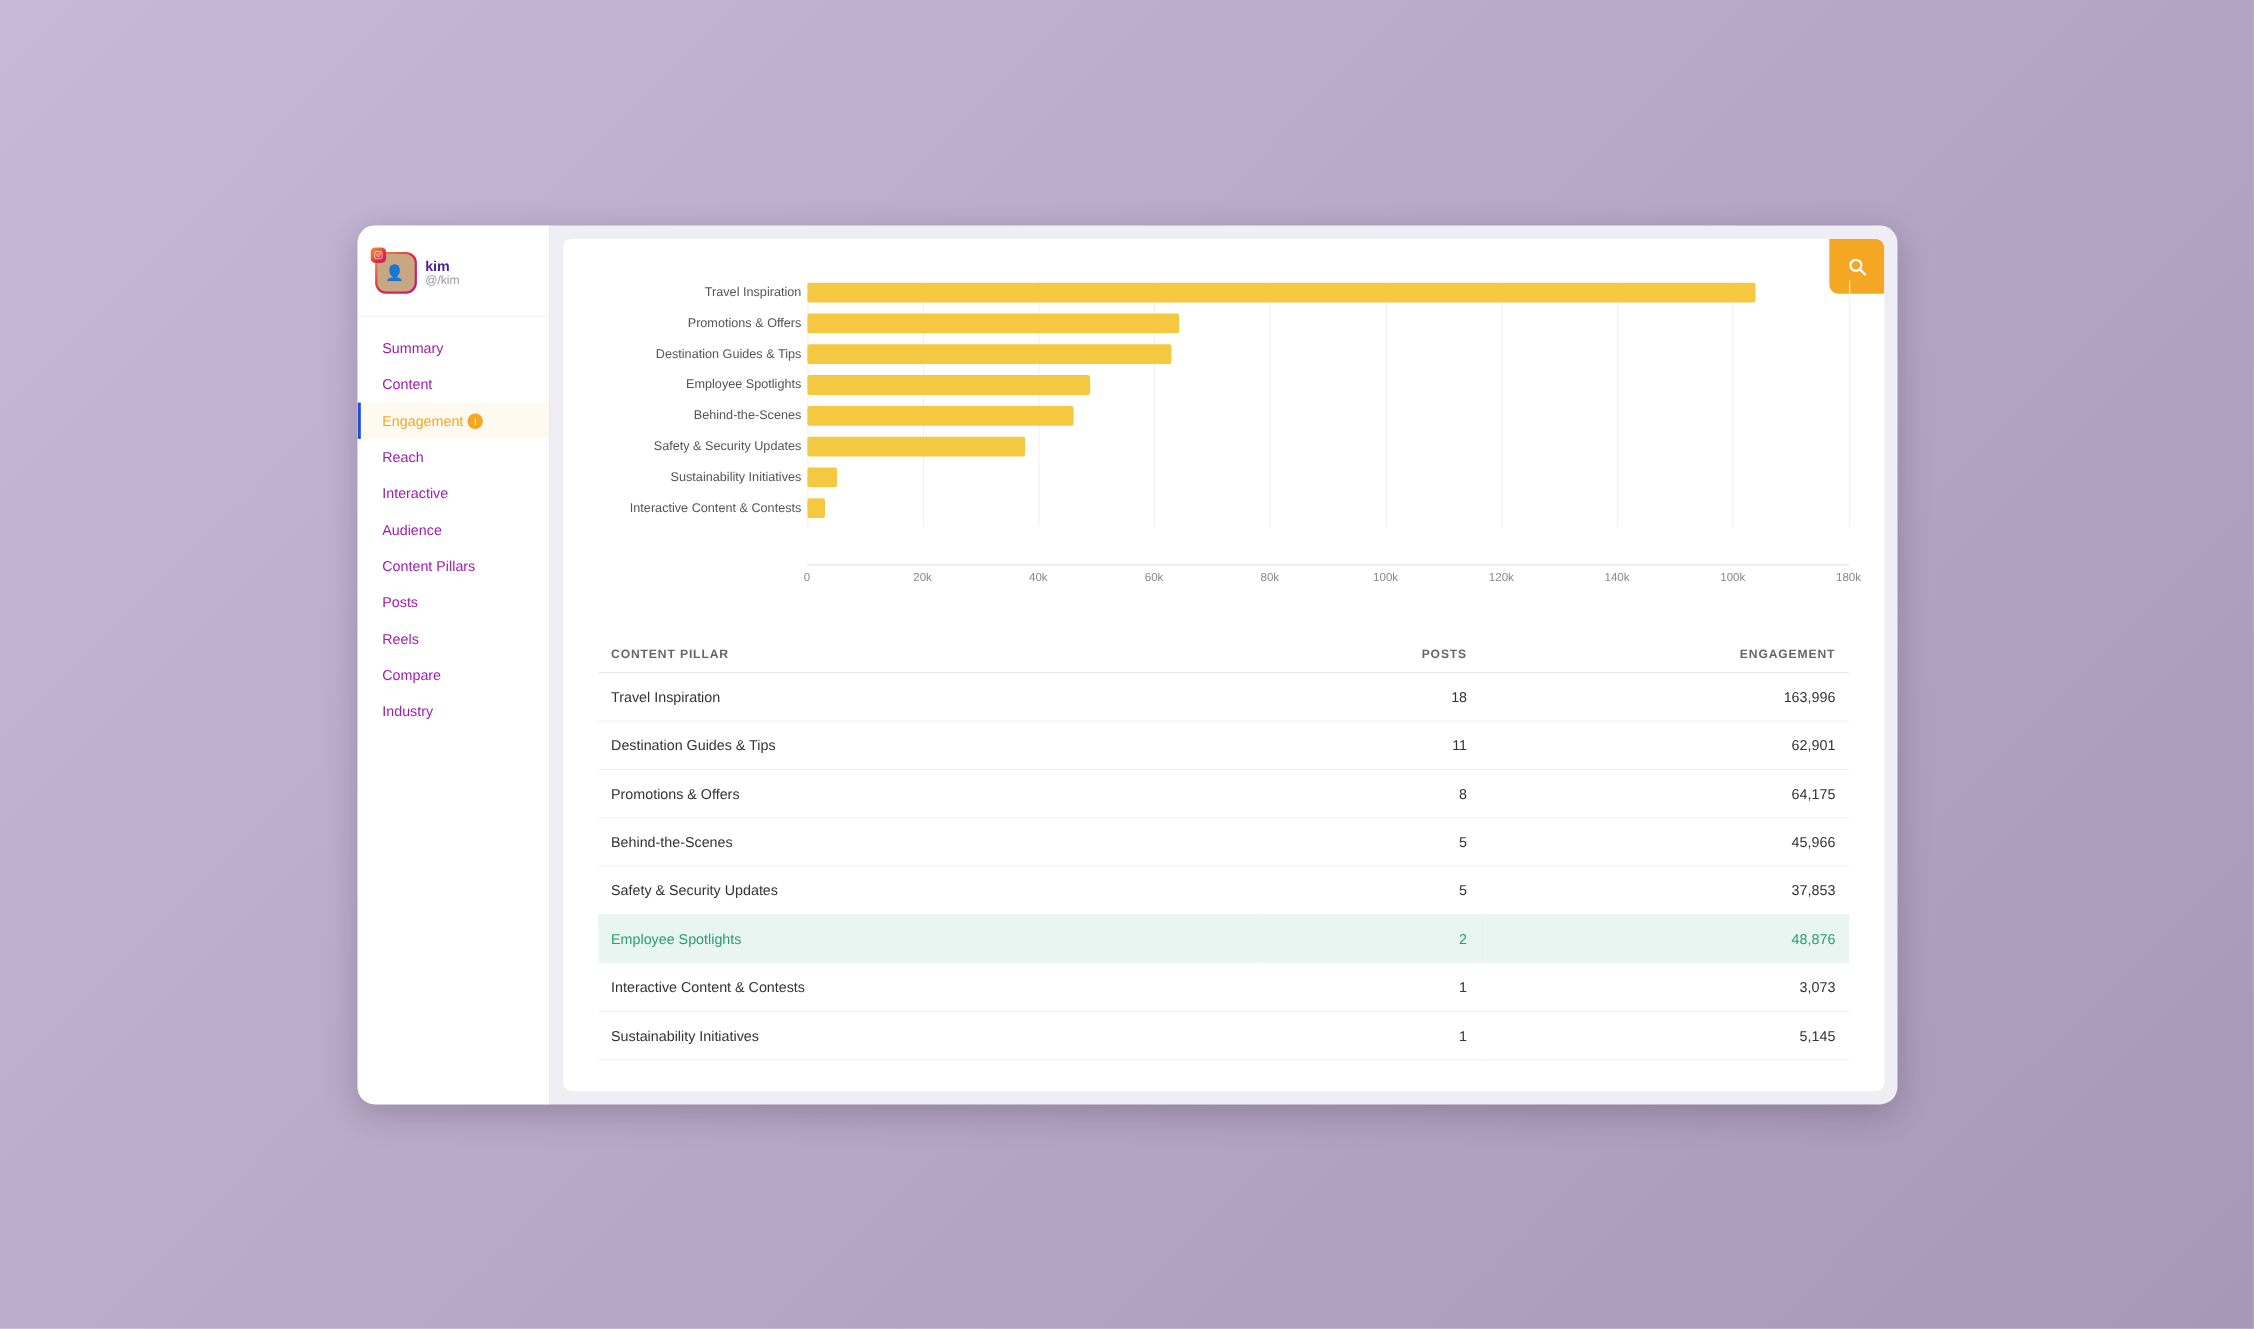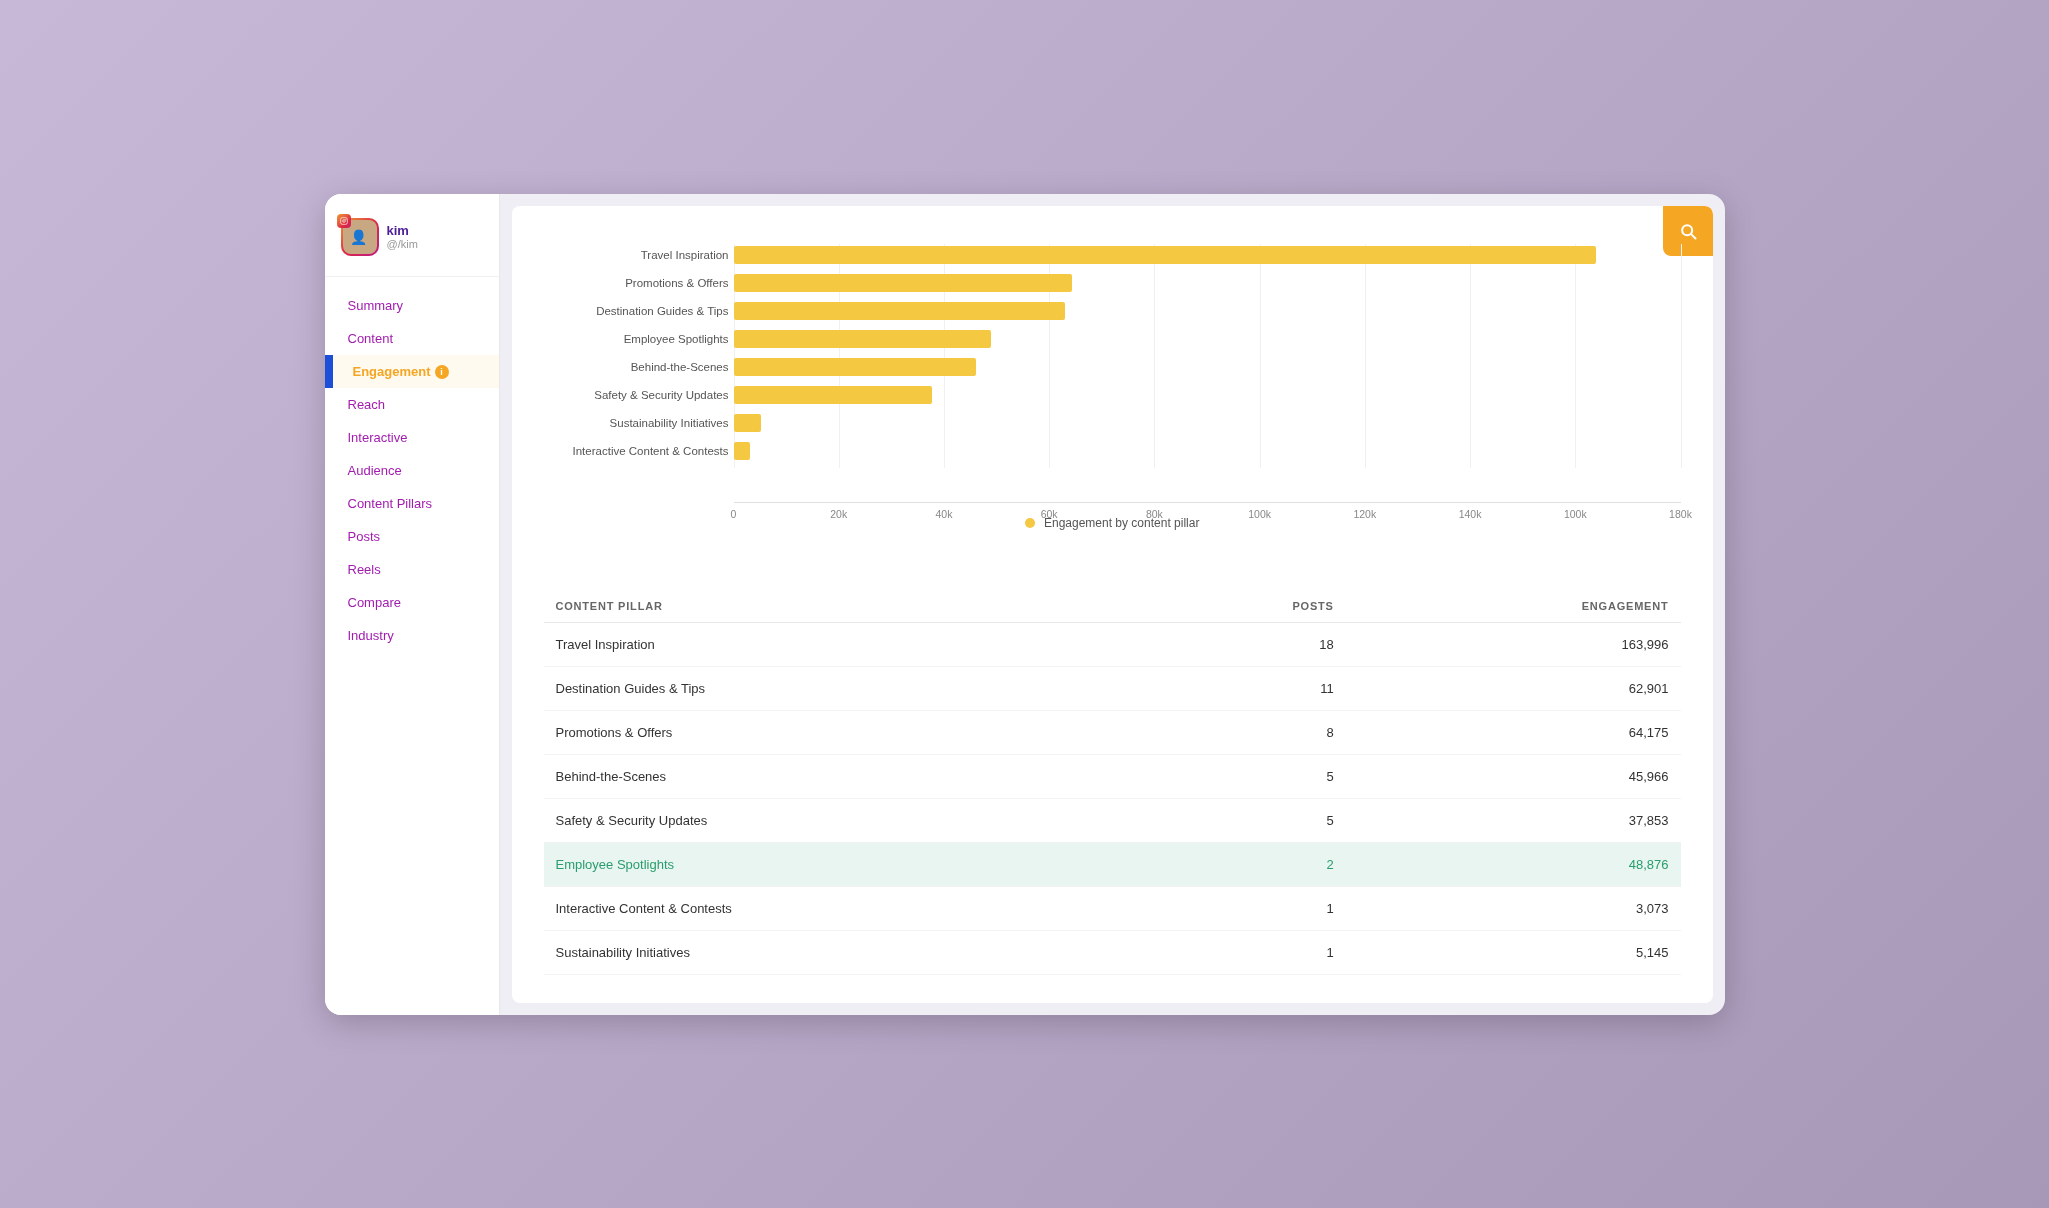--- a/index.html
+++ b/index.html
@@ -84,22 +84,22 @@
     }
     .nav-item {
       padding: 9px 20px;
       font-size: 13px;
       color: #a21caf;
       cursor: pointer;
       border-left: 3px solid transparent;
     }
     .nav-item.active {
       color: #f5a623;
-      font-weight: 700;
-      border-left: 8px solid #1d4ed8;
+      font-weight: 400;
+      border-left: 3px solid #1d4ed8;
       background: #fffaf0;
     }
     .nav-item .info-icon {
       display: inline-block;
       width: 14px;
       height: 14px;
       border-radius: 50%;
       background: #f5a623;
       color: white;
       font-size: 9px;
@@ -404,24 +404,20 @@
             <div class="x-tick" style="left: 22.2222%; position: absolute;">40k</div>
             <div class="x-tick" style="left: 33.3333%; position: absolute;">60k</div>
             <div class="x-tick" style="left: 44.4444%; position: absolute;">80k</div>
             <div class="x-tick" style="left: 55.5556%; position: absolute;">100k</div>
             <div class="x-tick" style="left: 66.6667%; position: absolute;">120k</div>
             <div class="x-tick" style="left: 77.7778%; position: absolute;">140k</div>
             <div class="x-tick" style="left: 88.8889%; position: absolute;">100k</div>
             <div class="x-tick" style="left: 100%; position: absolute;">180k</div>
           </div>
       </div>
-      <div class="chart-legend">
-        <span class="legend-dot"></span>
-        <span>Engagement by content pillar</span>
-      </div>
     </div>
 
     <table class="data-table">
       <thead>
         <tr id="table-header-row">
             <th>CONTENT PILLAR</th>
             <th>POSTS</th>
             <th>ENGAGEMENT</th>
           </tr>
       </thead>

